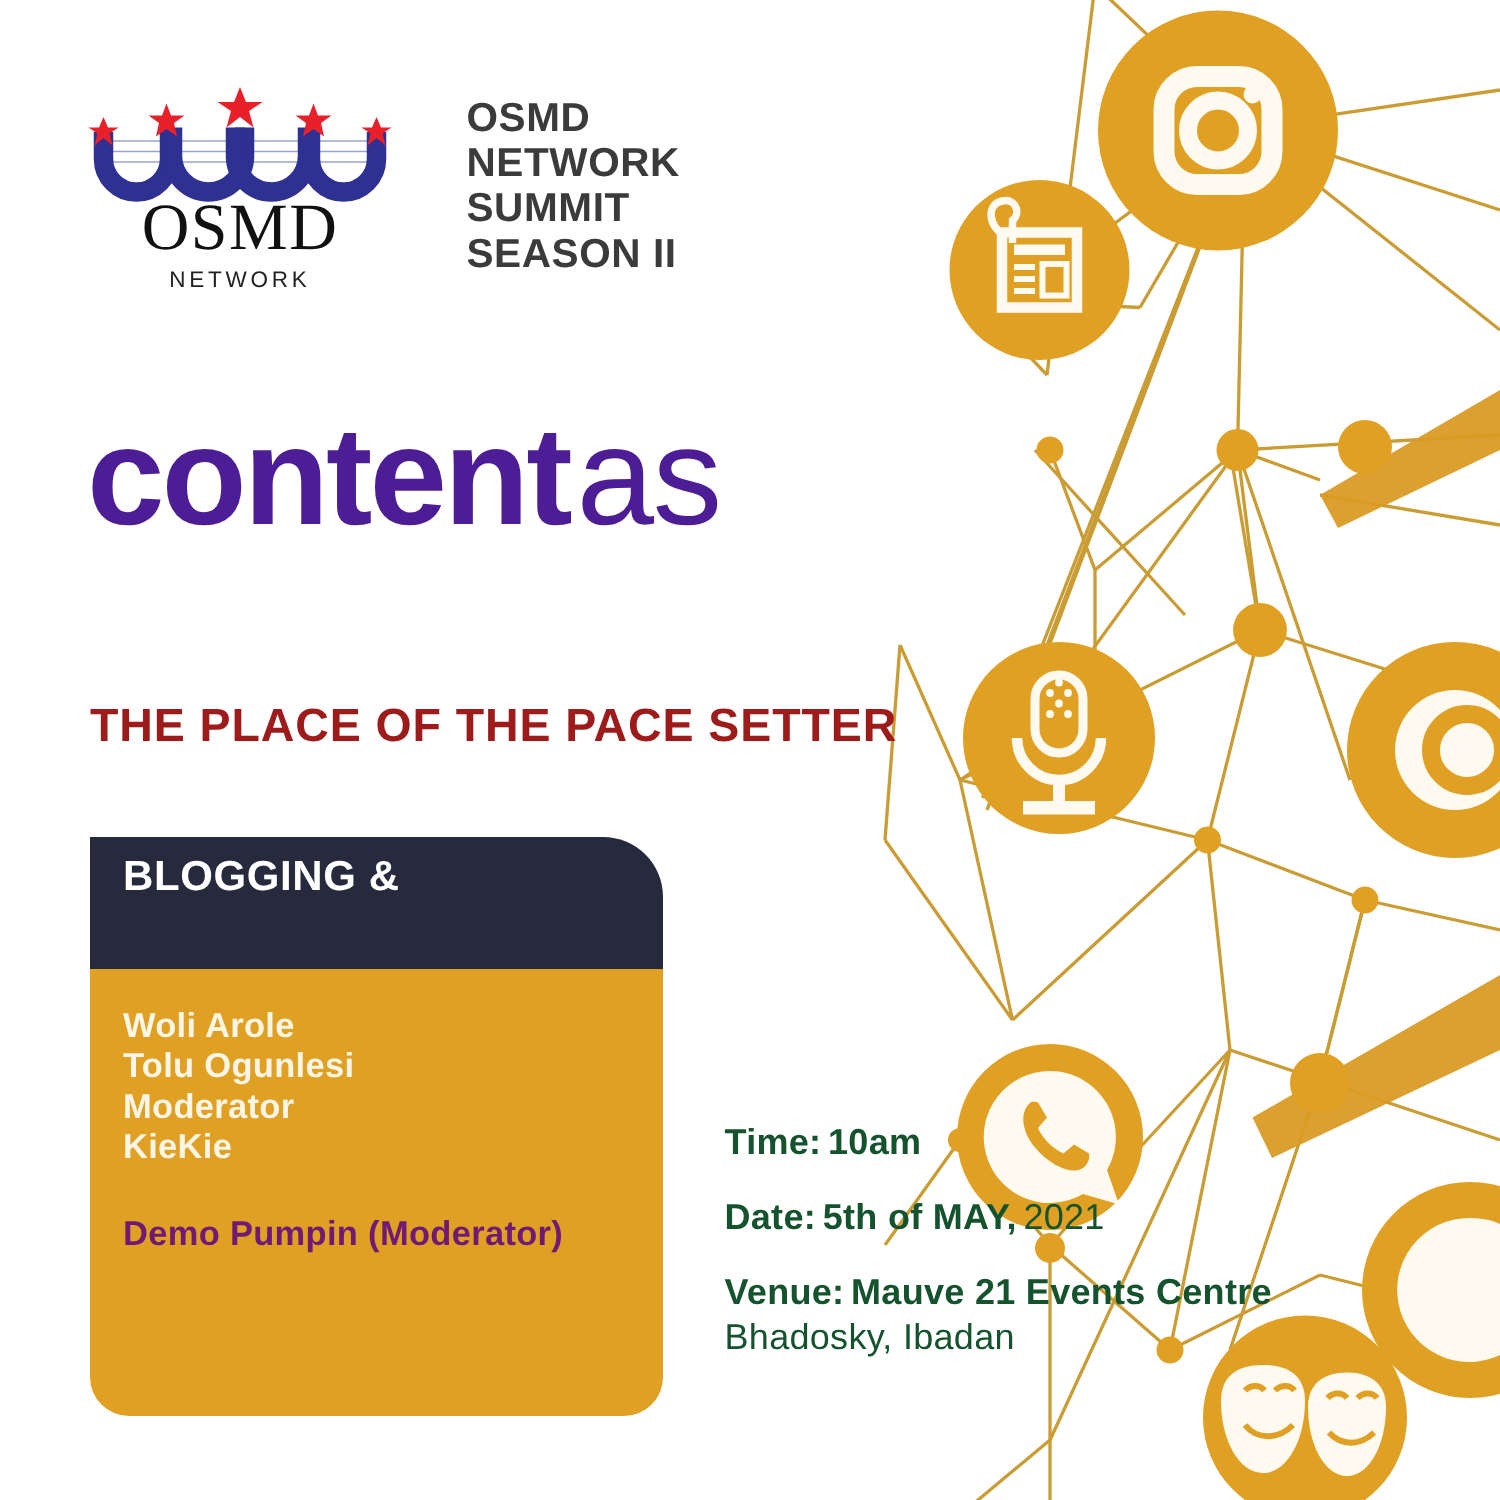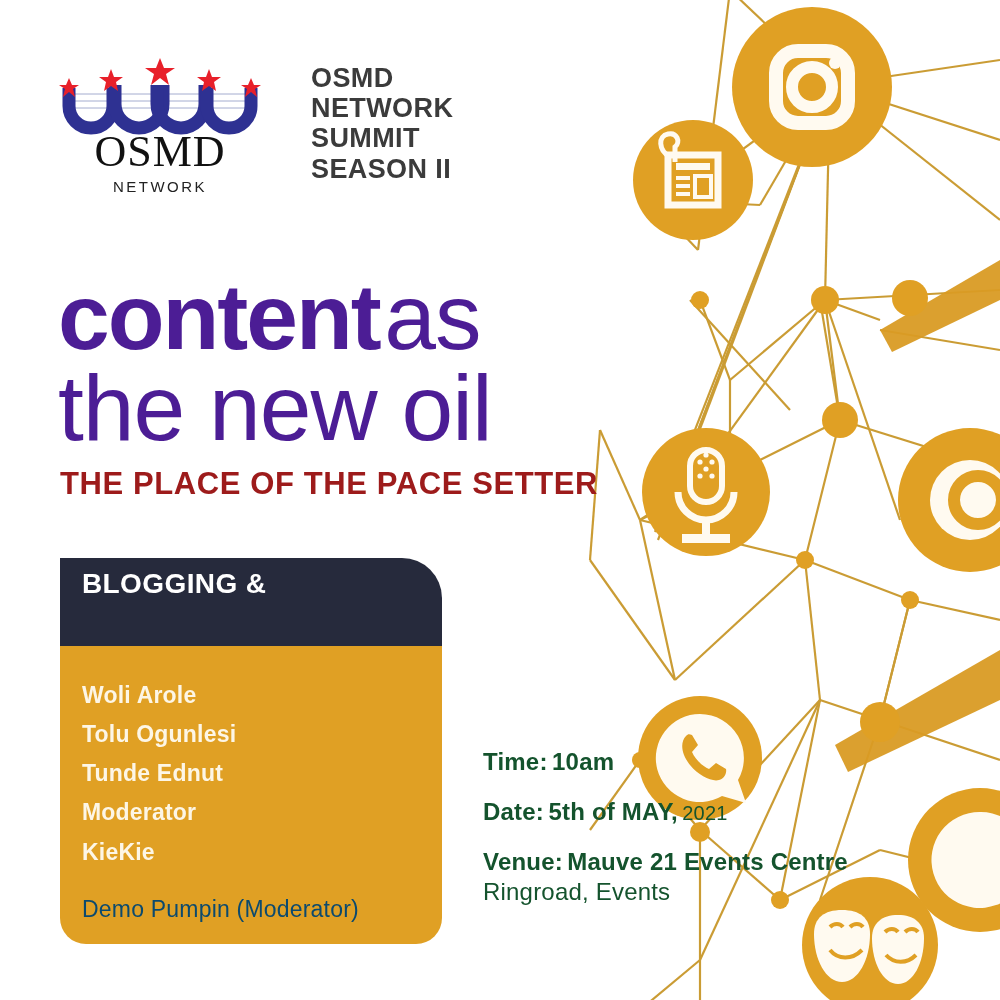--- a/index.html
+++ b/index.html
@@ -107,40 +107,39 @@
     border-bottom-right-radius:26px;
     box-sizing:border-box;
     padding:24px 0 0 22px;
   }
   .speaker{
     color:#fdf6e6;
     font-size:23px;
     font-weight:bold;
     line-height:1.18;
     letter-spacing:0.2px;
-    margin-top:12px;
   }
   #moderator{
     margin-top:30px;
-    color:#0c4a6e;
+    color:#701a75;
     font-size:23px;
-    font-weight:normal;
+    font-weight:bold;
     letter-spacing:0.2px;
   }
 
   
   #details{
     position:absolute;
     left:483px;top:748px;
     color:#14532d;
   }
   .detail-row{margin-bottom:22px;white-space:nowrap;}
   .detail-row:last-child{margin-bottom:16px;}
   .d-strong{font-size:24px;font-weight:bold;letter-spacing:0.2px;}
-  .d-light{font-size:20px;font-weight:normal;letter-spacing:0.2px;text-align:right;}
+  .d-light{font-size:24px;font-weight:normal;letter-spacing:0.2px;text-align:right;}
   .d-sub{display:block;font-size:24px;font-weight:normal;letter-spacing:0.2px;margin-top:2px;}
 </style>
 </head>
 <body>
 
 <div id="poster">
 
   <svg id="network-graphic" viewBox="0 0 420 1000" aria-hidden="true">
     <g stroke="#c8972a" stroke-width="2.2" fill="none" opacity="0.95">
 
@@ -312,50 +311,46 @@
     <div>NETWORK</div>
     <div>SUMMIT</div>
     <div>SEASON II</div>
   </div>
 
   <div id="headline">
     <div class="line">
       <span class="hl-bold">content</span>
       <span class="hl-light">as</span>
     </div>
-    <div class="line">
-      <span class="hl-light">the new oil</span>
-    </div>
   </div>
   <div id="subheadline">THE PLACE OF THE PACE SETTER</div>
 
   <div id="session-card">
     <div id="card-header">
       <div class="ch-line">BLOGGING &amp;</div>
     </div>
     <div id="card-body">
       <div class="speaker">Woli Arole</div>
       <div class="speaker">Tolu Ogunlesi</div>
-      <div class="speaker">Tunde Ednut</div>
       <div class="speaker">Moderator</div>
       <div class="speaker">KieKie</div>
       <div id="moderator">Demo Pumpin (Moderator)</div>
     </div>
   </div>
 
   <div id="details">
     <div class="detail-row">
       <span class="d-strong">Time:</span>
       <span class="d-strong">10am</span>
     </div>
     <div class="detail-row">
       <span class="d-strong">Date:</span>
       <span class="d-strong">5th of MAY,</span>
       <span class="d-light">2021</span>
     </div>
     <div class="detail-row">
       <span class="d-strong">Venue:</span>
       <span class="d-strong">Mauve 21 Events Centre</span>
-      <span class="d-sub">Ringroad, Events</span>
+      <span class="d-sub">Bhadosky, Ibadan</span>
     </div>
   </div>
 
 </div>
 
 </body></html>

